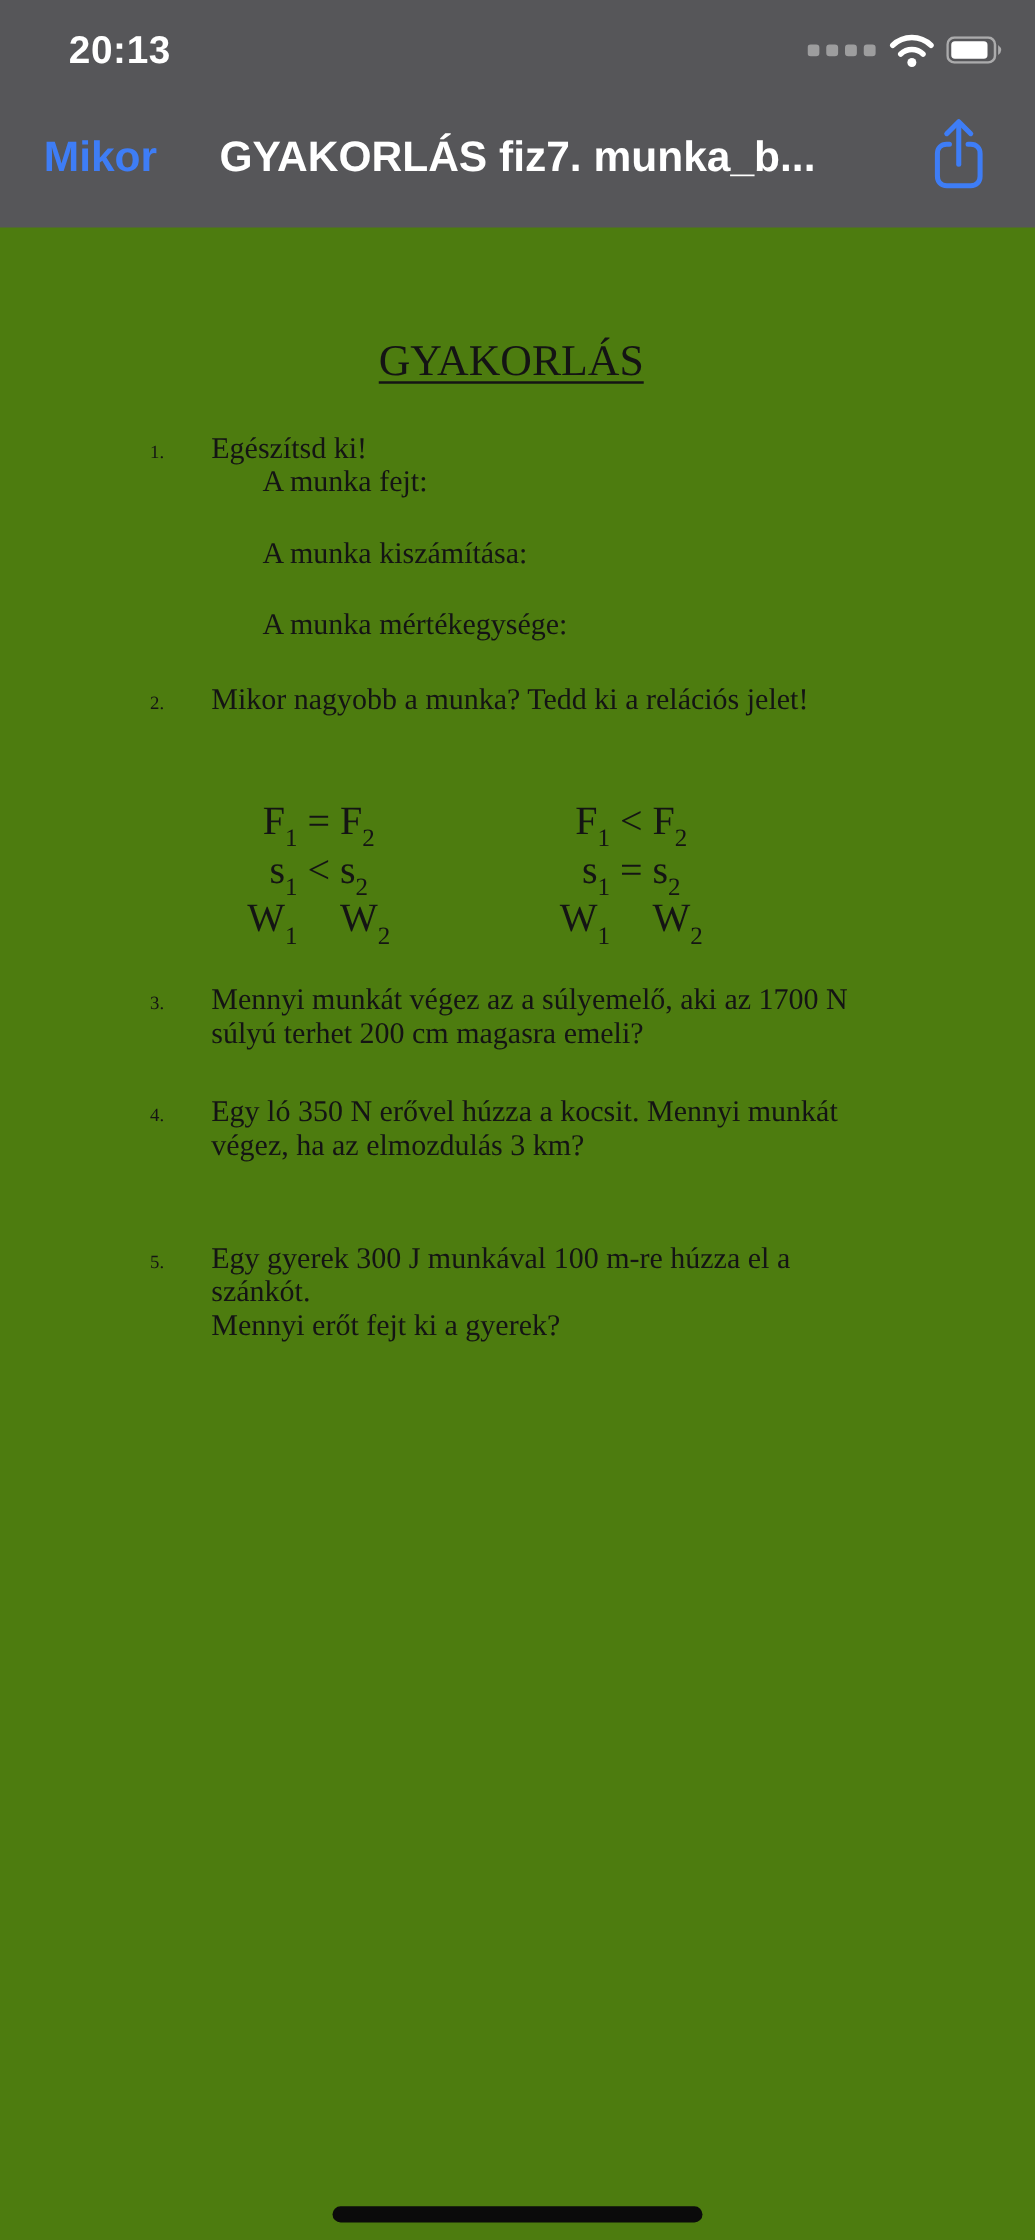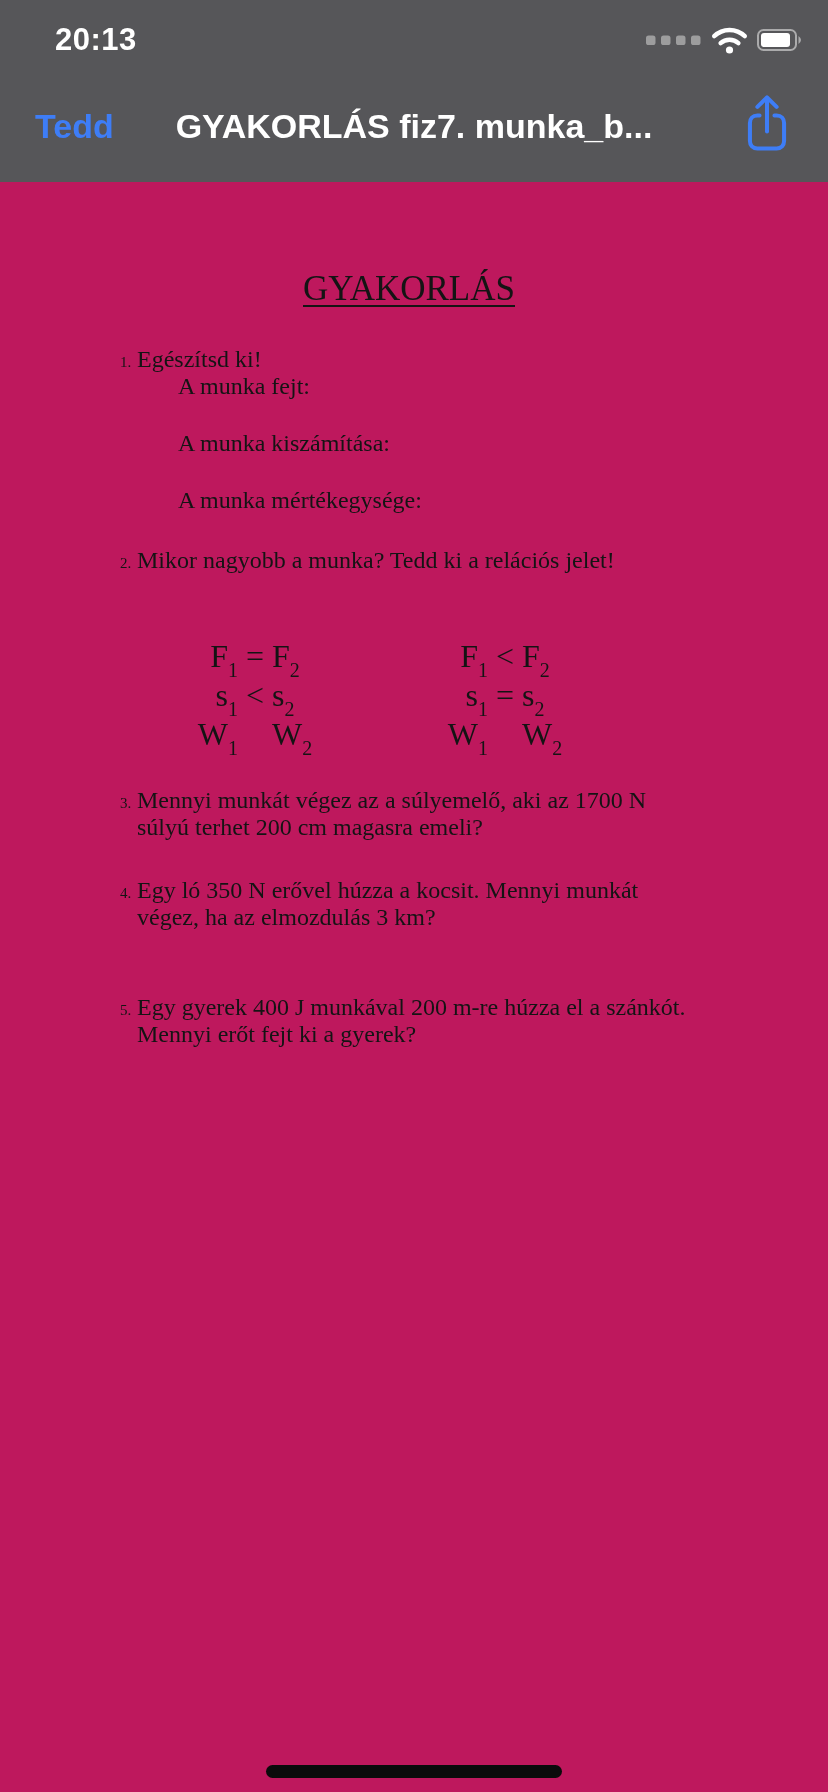--- a/index.html
+++ b/index.html
@@ -46,21 +46,21 @@
     line-height: 1.3;
   }
   .share-btn {
     position: absolute; right: 36px; top: -6px;
     background: none; border: none; cursor: pointer;
     width: 50px; height: 64px;
   }
   
   .doc-scroll {
     position: absolute; top: 182px; left: 0; right: 0; bottom: 0;
-    background: #be185d;
+    background: #4d7c0f;
     font-family: "Liberation Serif", serif;
     color: #141414;
   }
   .doc {
     padding: 0 130px 0 120px;
   }
   .doc-title {
     margin-top: 86px;
     text-align: center;
     font-size: 35px;
@@ -74,21 +74,21 @@
     display: flex;
     align-items: baseline;
     font-size: 24px;
     line-height: 27px;
   }
   .item .num {
     flex: none;
     width: 17px;
     font-size: 15px;
   }
-  .item .itext { flex: 1; }
+  .item .itext { flex: 1; margin-left: 32px; }
   .m-item1 { margin-top: 36px; }
   .m-item2 { margin-top: 33px; }
   .m-item3 { margin-top: 33px; }
   .m-item4 { margin-top: 36px; }
   .m-item5 { margin-top: 63px; }
   .subline { margin-left: 41px; }
   .subline.gap { margin-top: 30px; }
   
   .formulas {
     display: flex;
@@ -141,21 +141,21 @@
       </svg>
 
       <svg width="45" height="22" viewBox="0 0 45 22">
         <rect x="1" y="1" width="38" height="20" rx="5.5" fill="none" stroke="rgba(255,255,255,0.5)" stroke-width="2"></rect>
         <rect x="4" y="4" width="29" height="14" rx="3" fill="#ffffff"></rect>
         <path d="M41.5 7 Q44 9 44 11 Q44 13 41.5 15 Z" fill="rgba(255,255,255,0.5)"></path>
       </svg>
     </span>
   </div>
   <div class="nav-row">
-    <button class="done-btn">Tedd</button>
+    <button class="done-btn">Mikor</button>
     <span class="nav-title">GYAKORLÁS fiz7. munka_b...</span>
     <button class="share-btn">
       <svg width="50" height="64" viewBox="0 0 46 60">
         <path d="M16 22 H14 C9.6 22 7 25 7 29 V46 C7 50 9.6 53 14 53 H32 C36.4 53 39 50 39 46 V29 C39 25 36.4 22 32 22 H30" fill="none" stroke="#3E7DF6" stroke-width="3.8" stroke-linecap="round"></path>
         <path d="M23 6 V37" fill="none" stroke="#3E7DF6" stroke-width="3.8" stroke-linecap="round"></path>
         <path d="M14 14 L23 5 L32 14" fill="none" stroke="#3E7DF6" stroke-width="3.8" stroke-linecap="round" stroke-linejoin="round"></path>
       </svg>
     </button>
   </div>
 </div>
@@ -207,21 +207,21 @@
       <span class="num">4.</span>
       <div class="itext">
         <div>Egy ló 350 N erővel húzza a kocsit. Mennyi munkát</div>
         <div>végez, ha az elmozdulás 3 km?</div>
       </div>
     </div>
 
     <div class="item m-item5">
       <span class="num">5.</span>
       <div class="itext">
-        <div>Egy gyerek 400 J munkával 200 m-re húzza el a szánkót.</div>
+        <div>Egy gyerek 300 J munkával 100 m-re húzza el a szánkót.</div>
         <div>Mennyi erőt fejt ki a gyerek?</div>
       </div>
     </div>
 
   </div>
 </div>
 
 <div class="home-indicator"></div>
 
 </body></html>

